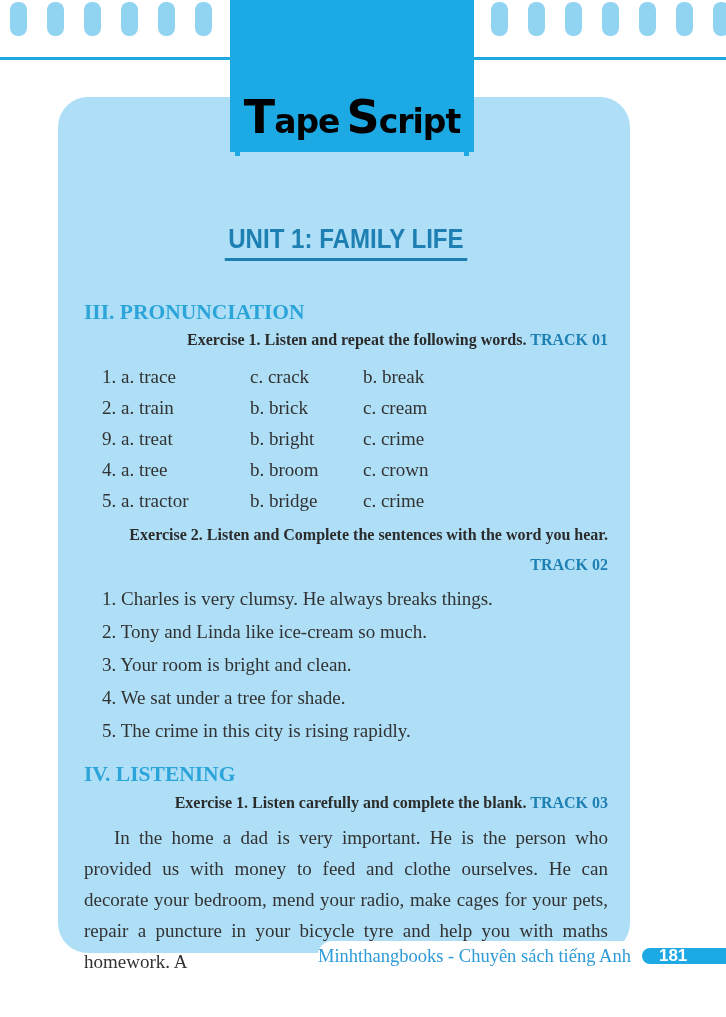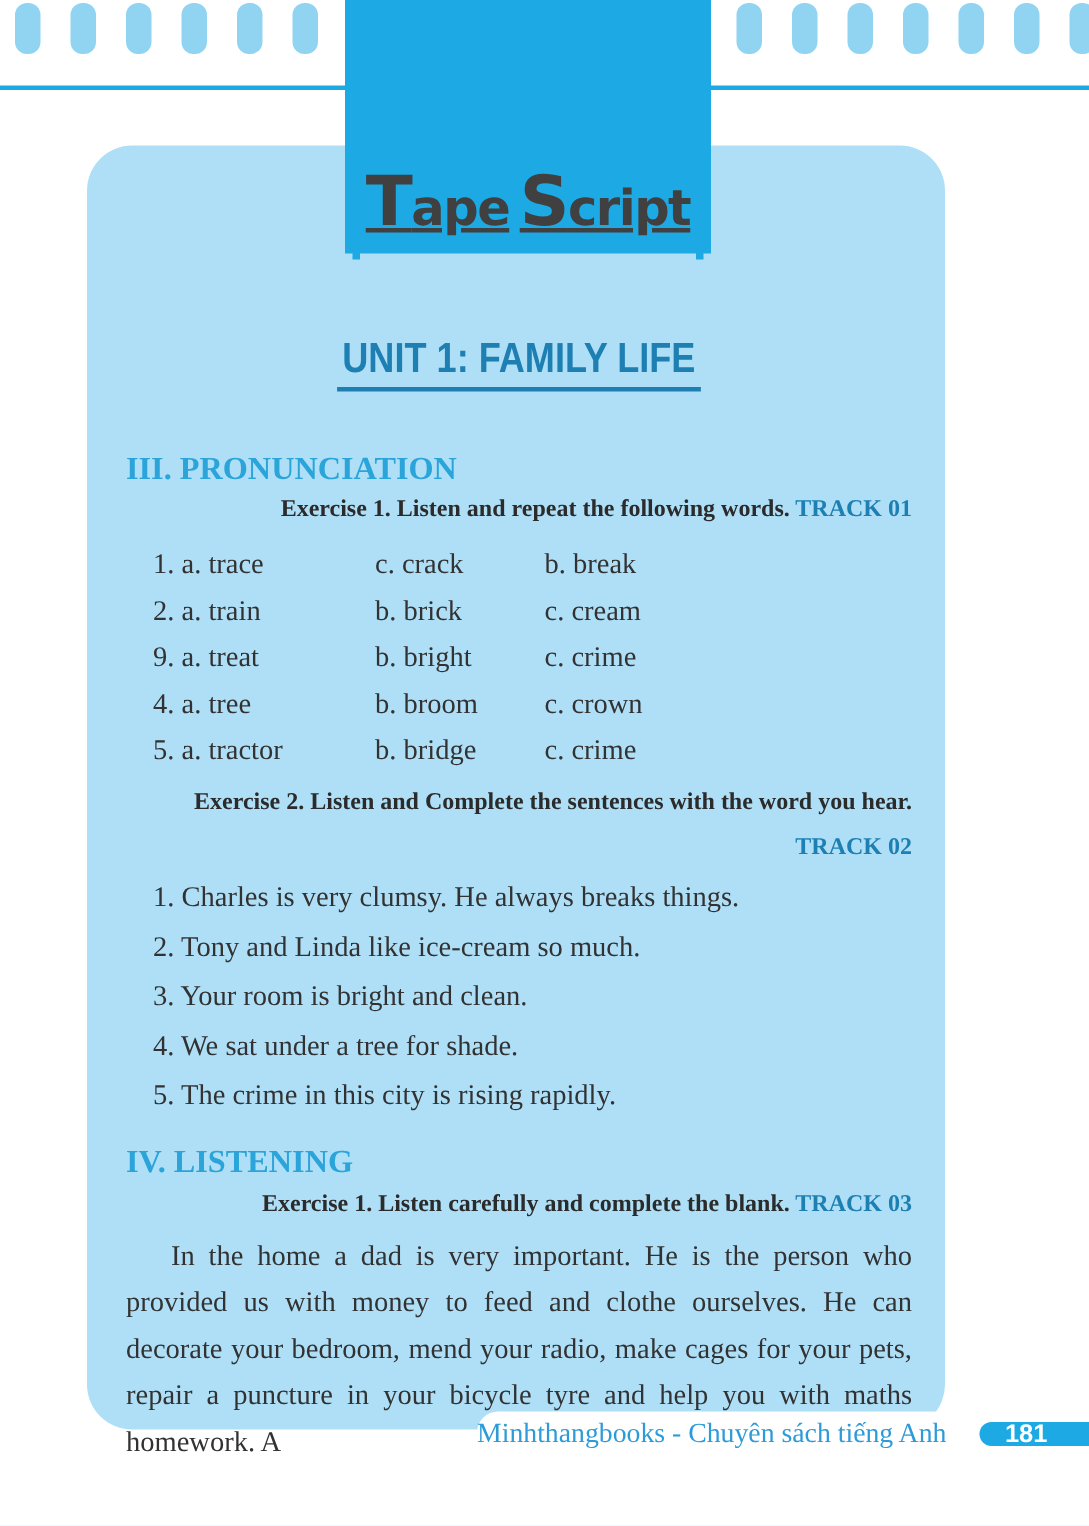--- a/index.html
+++ b/index.html
@@ -36,31 +36,30 @@
     top: 57px; left: 0; right: 0;
     height: 3px;
     background: #1ca9e4;
     z-index: 1;
   }
 
   
   .logo-badge {
     position: absolute;
     left: 230px; top: 0;
-    width: 244px; height: 169px;
+    width: 244px; height: 152px;
     background: #1ca9e4;
     z-index: 3;
     display: flex;
     align-items: flex-end;
     justify-content: center;
     padding-bottom: 12px;
-    color: #404040;
+    color: #000000;
     font-family: "DejaVu Sans", sans-serif;
     font-weight: bold;
-    text-decoration: underline;
   }
   .logo-badge::before, .logo-badge::after {
     content: "";
     position: absolute;
     bottom: -4px;
     width: 5px; height: 5px;
     background: #1ca9e4;
   }
   .logo-badge::before { left: 5px; }
   .logo-badge::after  { right: 5px; }
@@ -154,21 +153,20 @@
   .footer-bar {
     position: absolute;
     left: 318px; top: 941px; right: 0;
     height: 30px;
     background: #ffffff;
     border-radius: 14px 0 0 0;
     display: flex;
     align-items: center;
     justify-content: flex-end;
     z-index: 4;
-    gap: 11px;
   }
   .publisher-text {
     color: #2d9bd8;
     font-size: 18.5px;
     margin-right: 11px;
     white-space: nowrap;
   }
   .page-number-badge {
     width: 108px;
     height: 16px;

